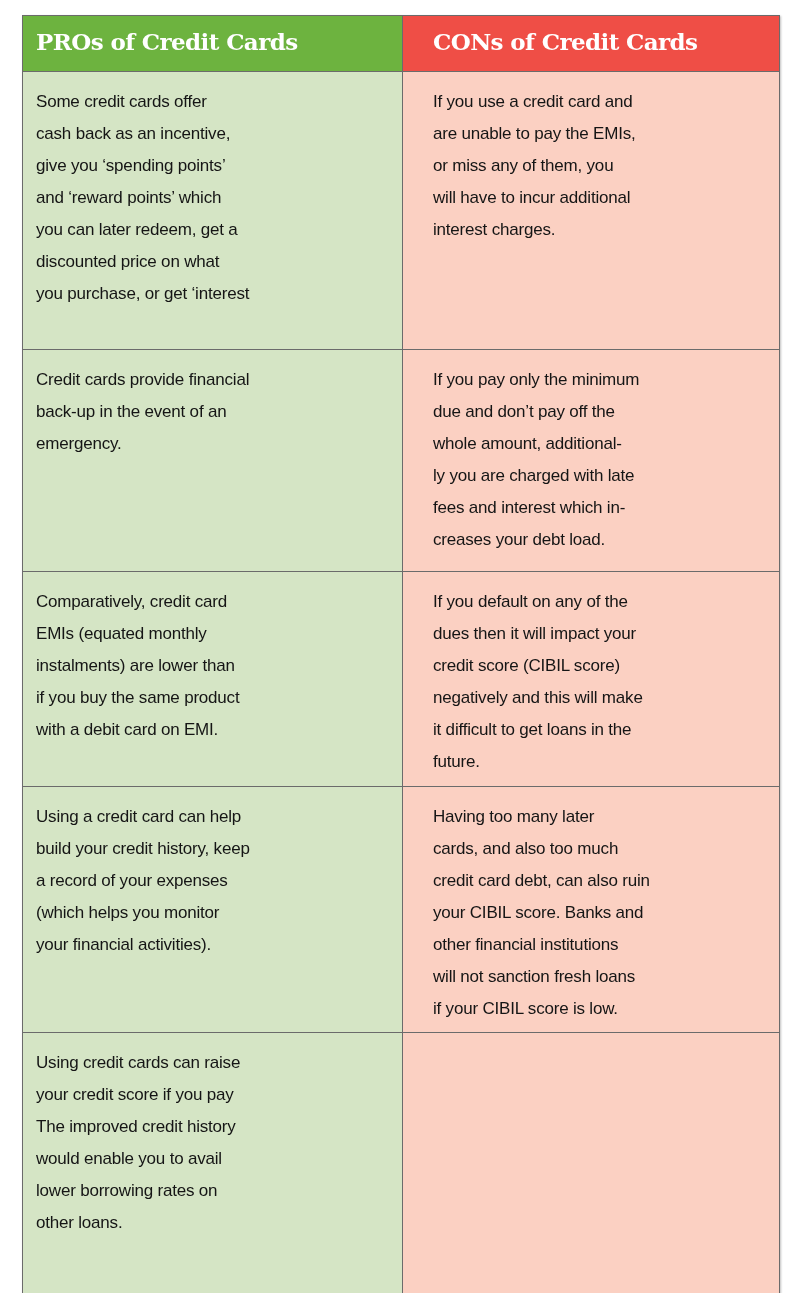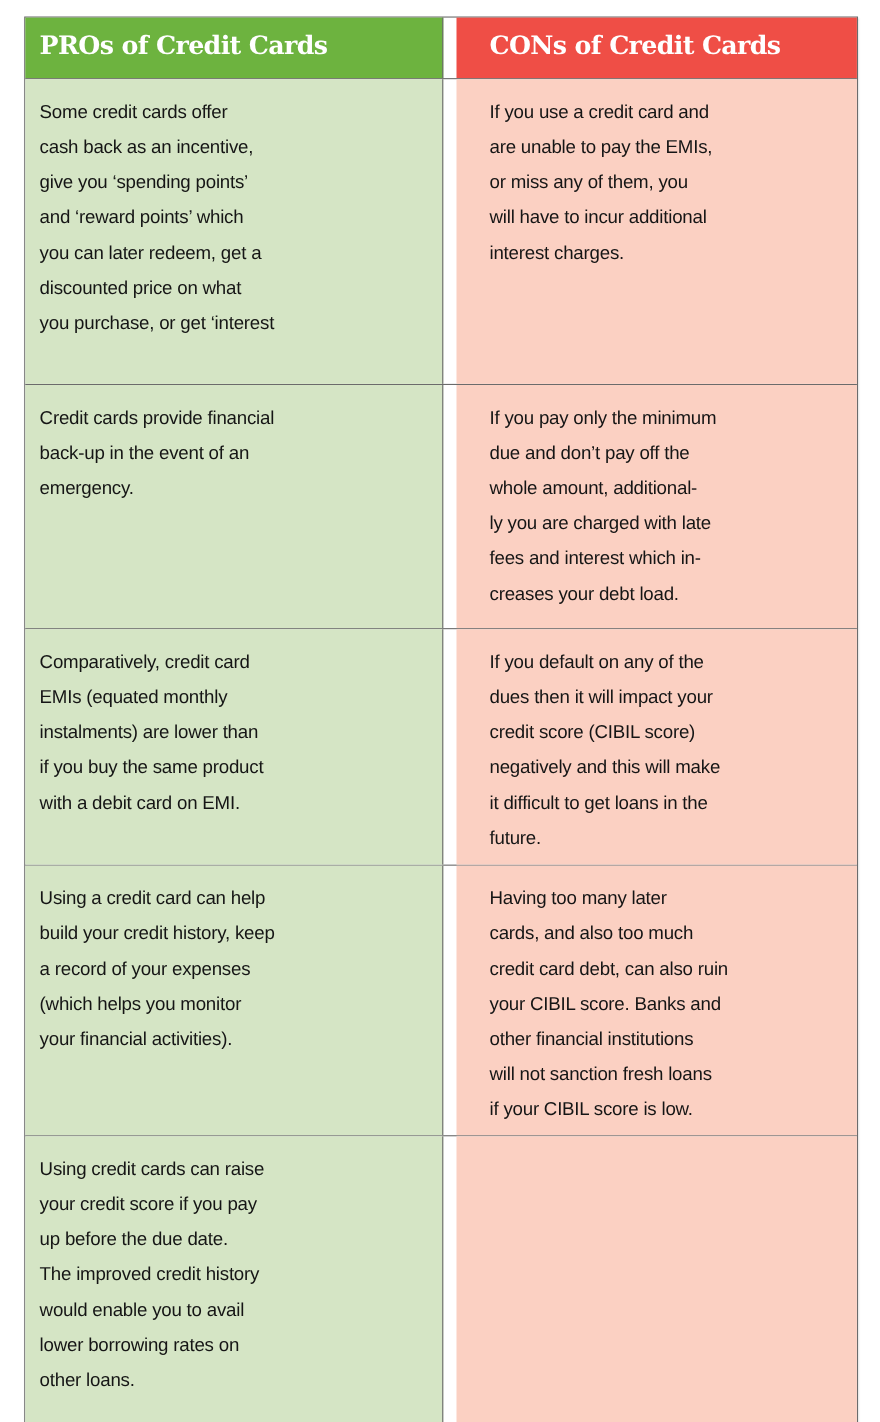--- a/index.html
+++ b/index.html
@@ -1,21 +1,21 @@
 <!DOCTYPE html>
 <html><head>
   <meta charset="utf-8">
   <style>
     html, body { margin: 0; padding: 0; background: #ffffff; }
     body { width: 800px; height: 1293px; position: relative; overflow: hidden;
            font-family: "Liberation Sans", "DejaVu Sans", sans-serif; }
     .table { position: absolute; left: 22px; top: 15px; width: 758px;
              border: 1px solid #6b6b6b; box-sizing: border-box;
              box-shadow: 1px 1px 2px rgba(0,0,0,0.25); }
-    .row { display: flex; border-top: 1px solid #6b6b6b; box-sizing: border-box; gap: 12px; }
+    .row { display: flex; border-top: 1px solid #6b6b6b; box-sizing: border-box; }
     .row.header { border-top: none; height: 55px; }
     .cell { box-sizing: border-box; padding: 14px 12px 0 13px; }
     .cell.left { width: 380px; border-right: 1px solid #6b6b6b; }
     .cell.right { flex: 1; padding-left: 30px; }
     .header .cell { padding-top: 12px; color: #ffffff; font-family: "DejaVu Serif", "Liberation Serif", serif;
                     font-weight: bold; font-size: 23px; letter-spacing: -0.6px; }
     .header .left { background: #6db33f; }
     .header .right { background: #ef4e46; }
     .pro { background: #d5e5c5; }
     .con { background: #fbd0c2; }
@@ -100,21 +100,20 @@
       <span class="line">other financial institutions</span>
       <span class="line">will not sanction fresh loans</span>
       <span class="line">if your CIBIL score is low.</span>
     </div>
   </div>
 
   <div class="row" style="height:287px">
     <div class="cell left pro">
       <span class="line">Using credit cards can raise</span>
       <span class="line">your credit score if you pay</span>
-      <span class="line">up before the due date.</span>
       <span class="line">The improved credit history</span>
       <span class="line">would enable you to avail</span>
       <span class="line">lower borrowing rates on</span>
       <span class="line">other loans.</span>
     </div>
     <div class="cell right con"></div>
   </div>
 </div>
 
 </body></html>

